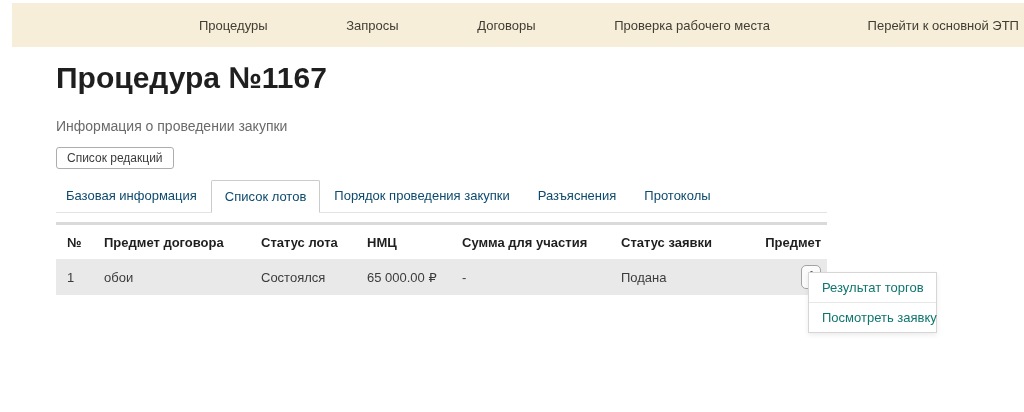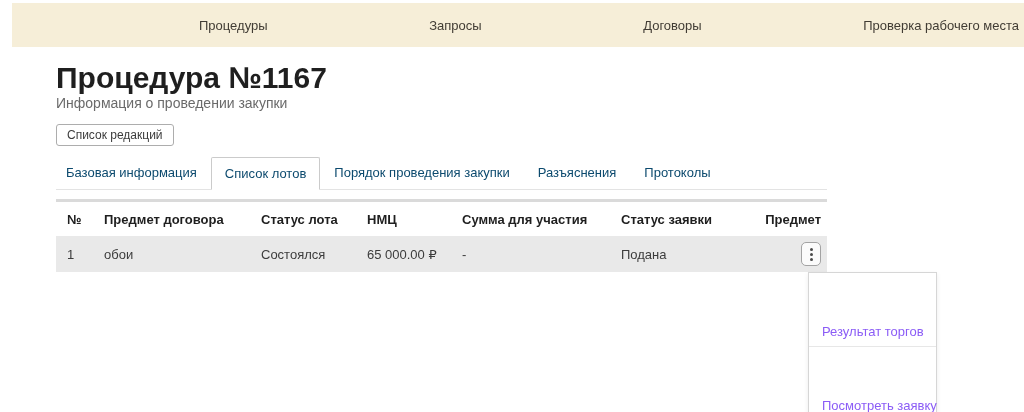--- a/index.html
+++ b/index.html
@@ -10,21 +10,21 @@
   
   .topbar { position:absolute; top:3px; left:12px; width:1024px; height:44px;
             background:#f6eed8; display:flex; align-items:center; padding-left:187px;justify-content:space-between; }
   .nav-item { font-size:13px; color:#413c34; text-decoration:none; margin-right:17px;
               cursor:pointer; white-space:nowrap; }
   .nav-item.spaced { margin-left:19px; }
 
   
   .main { position:absolute; top:47px; left:0; width:1024px; padding:15px 0 0 56px;border-radius:29px; }
   h1.title { font-size:30px; line-height:32px; font-weight:700; color:#1f1f1f; }
-  .subtitle { margin-top:1px; font-size:14px; color:#6a6a6a; }
+  .subtitle { margin-top:24px; font-size:14px; color:#6a6a6a; }
   .editions-btn { margin-top:13px; display:inline-block; background:#fff;
                   border:1px solid #adadad; border-radius:3px; padding:3px 10px;
                   font-size:12px; color:#3c3c3c; cursor:pointer;
                   font-family:"Liberation Sans","DejaVu Sans",sans-serif;text-align:right; }
 
   
   .tabs { margin-top:10px; width:771px; display:flex; align-items:flex-end;
           border-bottom:1px solid #e3e3e3; font-size:13px; color:#0c4a6e; }
   .tab { padding:8px 13px; cursor:pointer; white-space:nowrap; background:transparent;
          border:1px solid transparent; }
@@ -49,34 +49,35 @@
   
   .kebab-btn { display:inline-flex; align-items:center; justify-content:center;
                width:20px; height:24px; background:#fbfbfb; border:1px solid #a3a3a3;
                border-radius:5px; cursor:pointer; vertical-align:middle; }
   .dots { display:flex; flex-direction:column; gap:2px; }
   .dots i { width:3px; height:3px; border-radius:50%; background:#4a4a4a; display:block; }
 
   
   .dropdown { position:absolute; left:808px; top:272px; width:129px; background:#fff;
               border:1px solid #d6d6d6; box-shadow:0 2px 5px rgba(0,0,0,0.08); z-index:5; }
-  .dropdown-item { padding:7px 13px; font-size:13px; color:#8b5cf6; cursor:pointer;
-                   white-space:nowrap;margin-top:44px; }
+  .dropdown-item { padding:7px 13px; font-size:13px; color:#0f766e; cursor:pointer;
+                   white-space:nowrap; }
   .dropdown-item.sep { border-bottom:1px solid #e7e7e7; }
 </style>
 </head>
 <body>
 
 <div class="page">
 
   <nav class="topbar">
     <a class="nav-item">Процедуры</a>
     <a class="nav-item">Запросы</a>
     <a class="nav-item">Договоры</a>
     <a class="nav-item">Проверка рабочего места</a>
+    <a class="nav-item spaced">Перейти к основной ЭТП</a>
   </nav>
 
   <main class="main">
 
     <h1 class="title">Процедура №1167</h1>
     <div class="subtitle">Информация о проведении закупки</div>
     <button class="editions-btn">Список редакций</button>
 
     <div class="tabs">
       <div class="tab first">Базовая информация</div>

